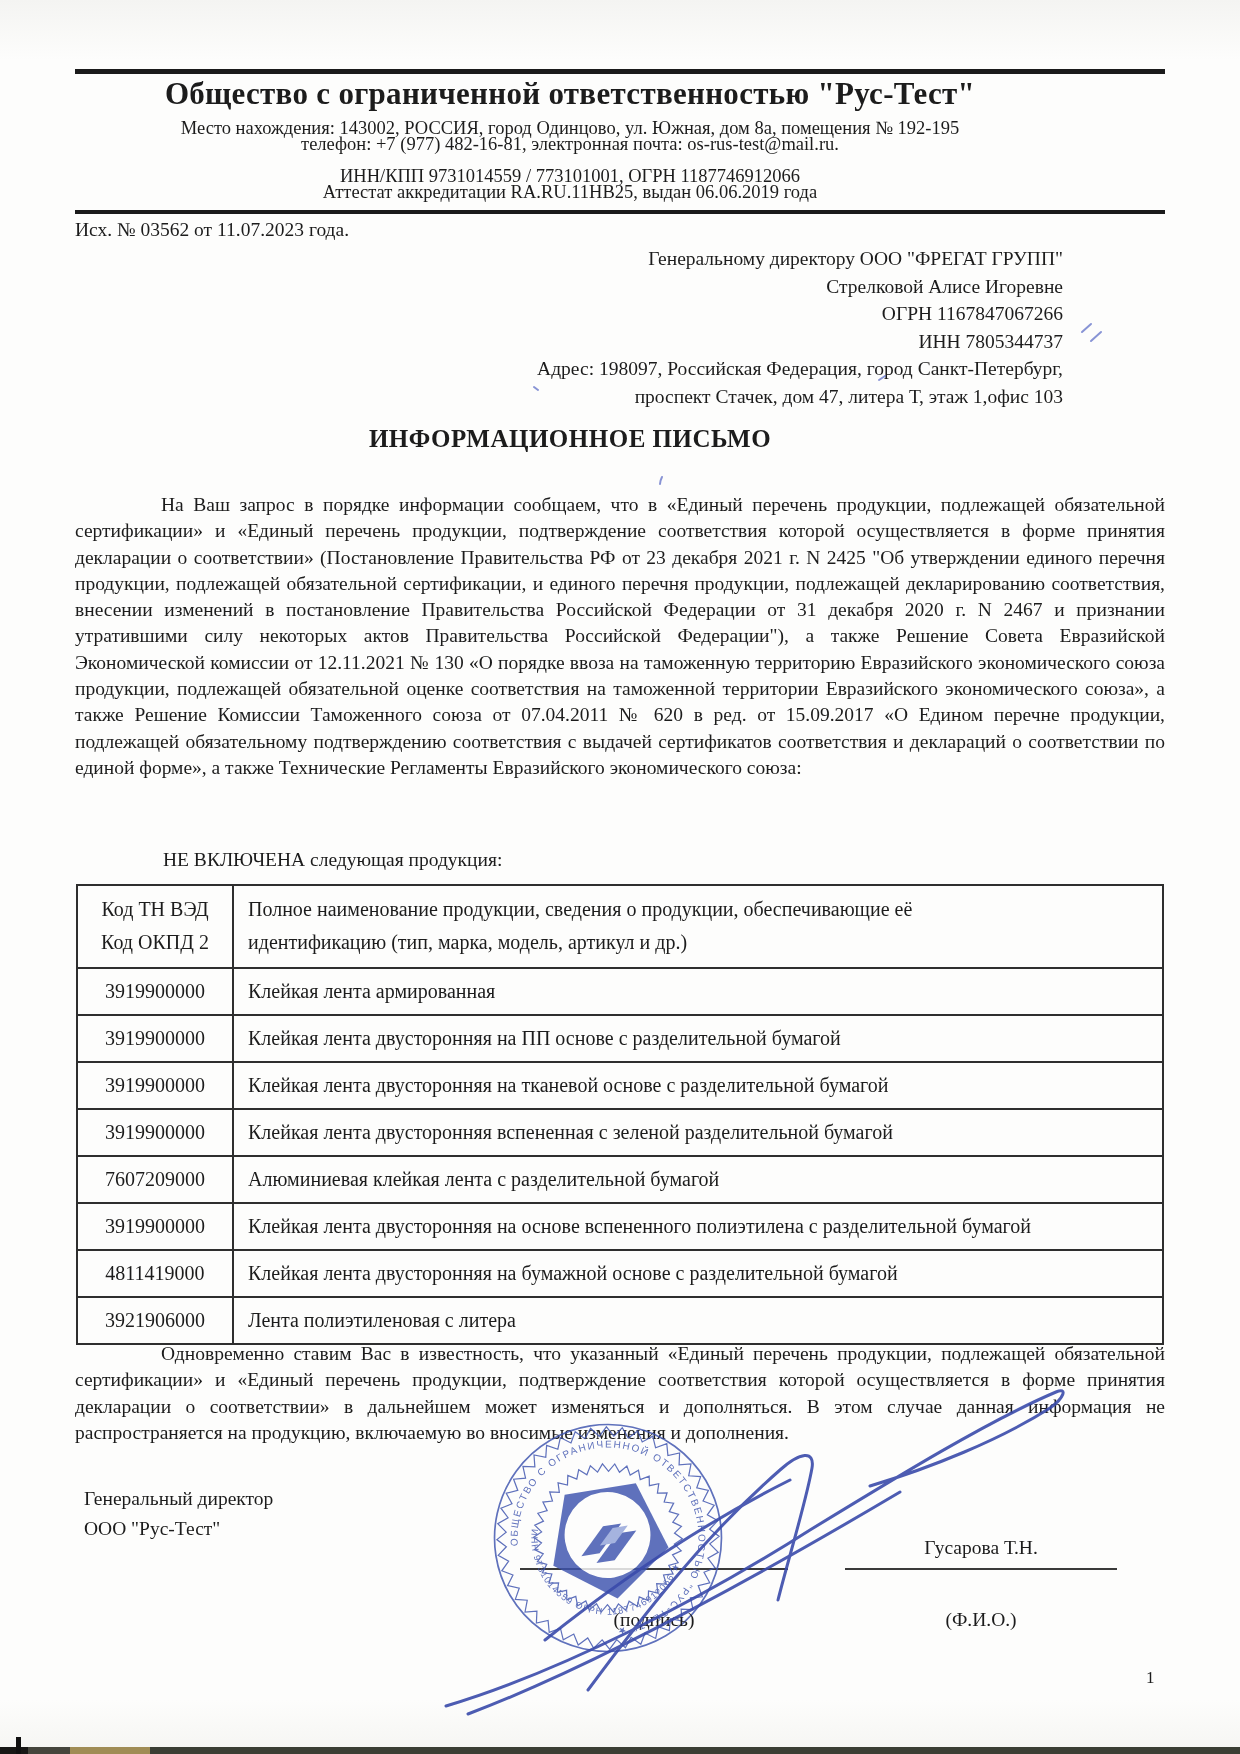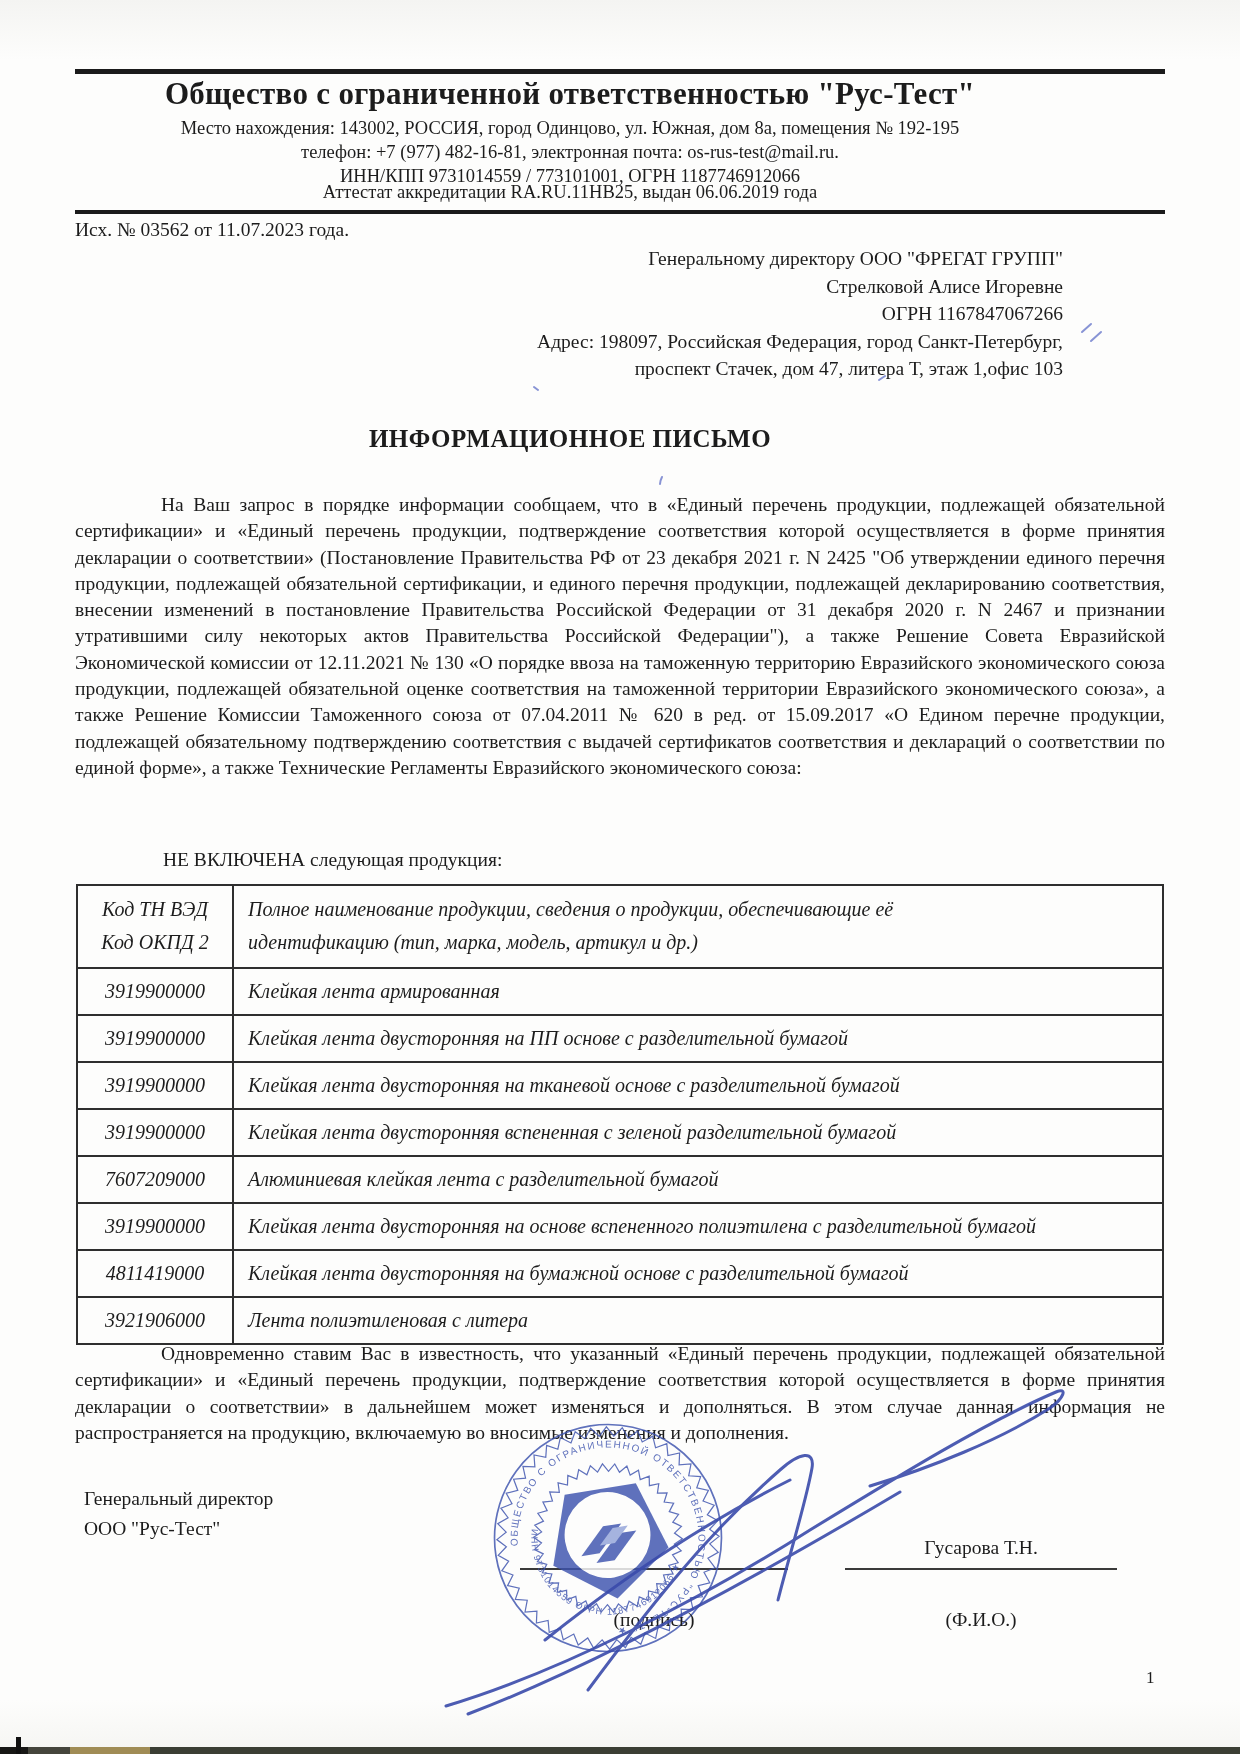--- a/index.html
+++ b/index.html
@@ -6,28 +6,28 @@
   #page{
     position:relative;width:1240px;height:1754px;margin:0 auto;overflow:hidden;
     background:linear-gradient(180deg,#f4f4f2 0px,#fdfdfc 60px,#fdfdfc 1700px,#f5f5f2 1754px);
     font-family:"Liberation Serif","DejaVu Serif",serif;color:#1c1c1c;
   }
   .abs{position:absolute;}
   .rule{background:#1b1b1b;}
   .center-col{left:75px;width:990px;text-align:center;}
   .letterhead-title{top:76px;font-size:31px;font-weight:bold;letter-spacing:.3px;}
   .lh-line{font-size:18.5px;line-height:24.5px;}
-  #lh1{top:116px;} #lh2{top:140px;} #lh3{top:164px;} #lh4{top:180px;}
+  #lh1{top:116px;} #lh2{top:132px;} #lh3{top:164px;} #lh4{top:180px;}
   .outgoing{left:75px;top:219px;font-size:19.5px;}
   .addressee{left:75px;top:245px;width:988px;text-align:right;font-size:19.5px;line-height:27.5px;}
   .doc-title{top:425px;font-size:25px;font-weight:bold;letter-spacing:.5px;}
   .para{left:75px;width:1090px;font-size:19.5px;line-height:26.3px;text-align:justify;text-indent:86px;}
   #para1{top:492px;}
   .not-included{left:163px;top:849px;font-size:19.5px;}
-  #prod-table{left:76px;top:884px;width:1088px;border-collapse:collapse;font-size:20px;font-style:italic;}
+  #prod-table{left:76px;top:884px;width:1088px;border-collapse:collapse;font-size:20px;}
   #prod-table td{border:2px solid #2e2e2e;vertical-align:middle;}
   #prod-table .code-col{width:152px;text-align:center;}
   #prod-table .name-col{padding-left:14px;margin-left:48px;}
   #prod-table tr.hdr td{vertical-align:top;padding-top:7px;height:73px;line-height:33px;}
   #prod-table tr.data td{height:43px;}
   #para2{top:1341px;}
   .sig-role{left:84px;top:1484px;font-size:19.5px;line-height:29.5px;}
   .sig-line{top:1568px;height:2px;background:#3a3a3a;}
   #sign-line{left:520px;width:268px;}
   #fio-line{left:845px;width:272px;}
@@ -56,20 +56,21 @@
   <div class="abs center-col lh-line" id="lh4">Аттестат аккредитации RA.RU.11НВ25, выдан 06.06.2019 года</div>
 
   <div class="abs rule" style="left:75px;top:210px;width:1090px;height:4px;"></div>
 
   <div class="abs outgoing">Исх. № 03562  от 11.07.2023 года.</div>
 
   <div class="abs addressee">
     <div>Генеральному директору ООО "ФРЕГАТ ГРУПП"</div>
     <div>Стрелковой Алисе Игоревне</div>
     <div>ОГРН 1167847067266</div>
+    <div>ИНН 7805344737</div>
     <div>Адрес: 198097, Российская Федерация, город Санкт-Петербург,</div>
     <div>проспект Стачек, дом 47, литера Т, этаж 1,офис 103</div>
   </div>
 
   <div class="abs center-col doc-title">ИНФОРМАЦИОННОЕ ПИСЬМО</div>
 
   <div class="abs para" id="para1">На Ваш запрос в порядке информации сообщаем, что в «Единый перечень продукции, подлежащей обязательной сертификации» и «Единый перечень продукции, подтверждение соответствия которой осуществляется в форме принятия декларации о соответствии» (Постановление Правительства РФ от 23 декабря 2021 г. N 2425 "Об утверждении единого перечня продукции, подлежащей обязательной сертификации, и единого перечня продукции, подлежащей декларированию соответствия, внесении изменений в постановление Правительства Российской Федерации от 31 декабря 2020 г. N 2467 и признании утратившими силу некоторых актов Правительства Российской Федерации"), а также Решение Совета Евразийской Экономической комиссии от 12.11.2021 № 130 «О порядке ввоза на таможенную территорию Евразийского экономического союза продукции, подлежащей обязательной оценке соответствия на таможенной территории Евразийского экономического союза», а также Решение Комиссии Таможенного союза от 07.04.2011 № 620 в ред. от 15.09.2017 «О Едином перечне продукции, подлежащей обязательному подтверждению соответствия с выдачей сертификатов соответствия и деклараций о соответствии по единой форме», а также Технические Регламенты Евразийского экономического союза:</div>
 
   <div class="abs not-included">НЕ ВКЛЮЧЕНА следующая продукция:</div>
 

